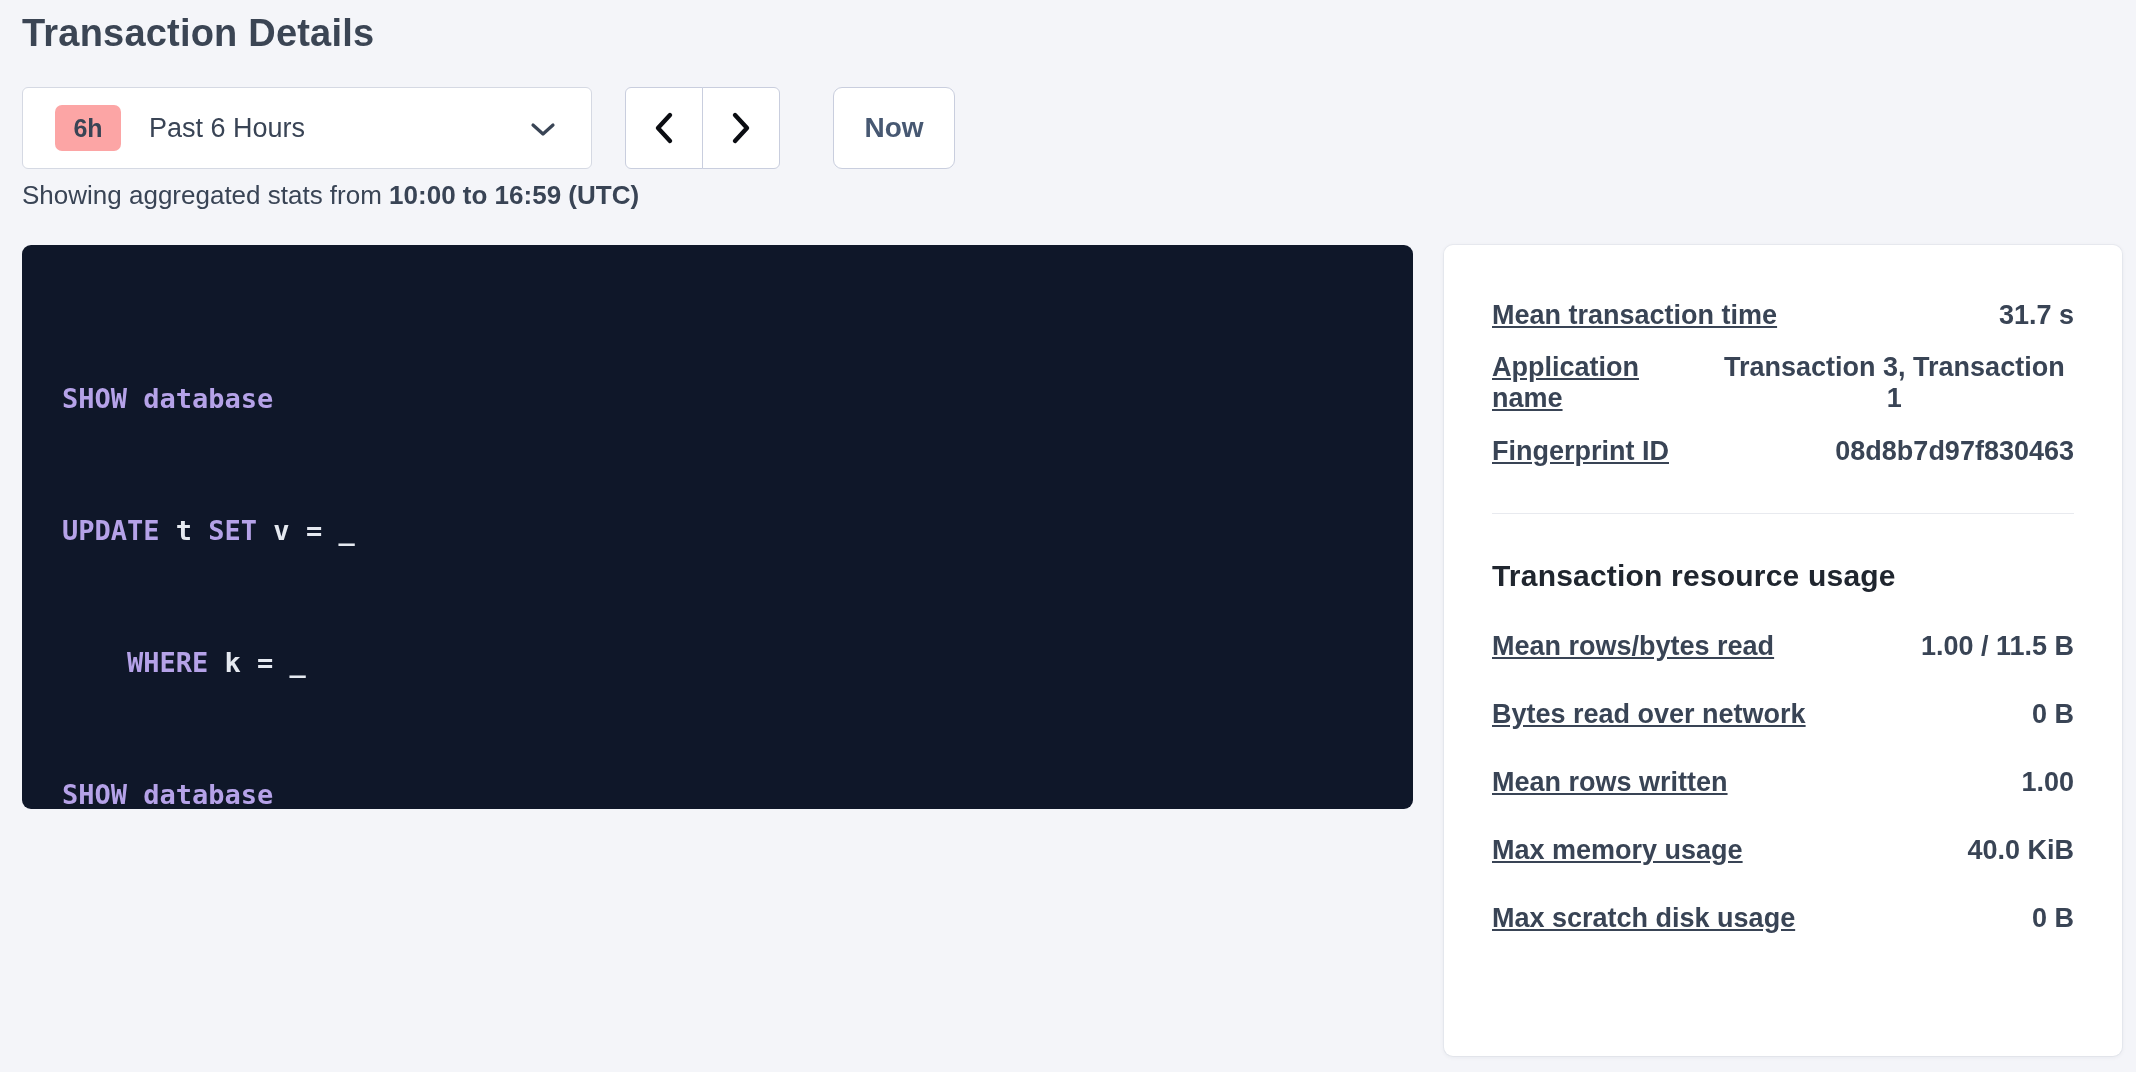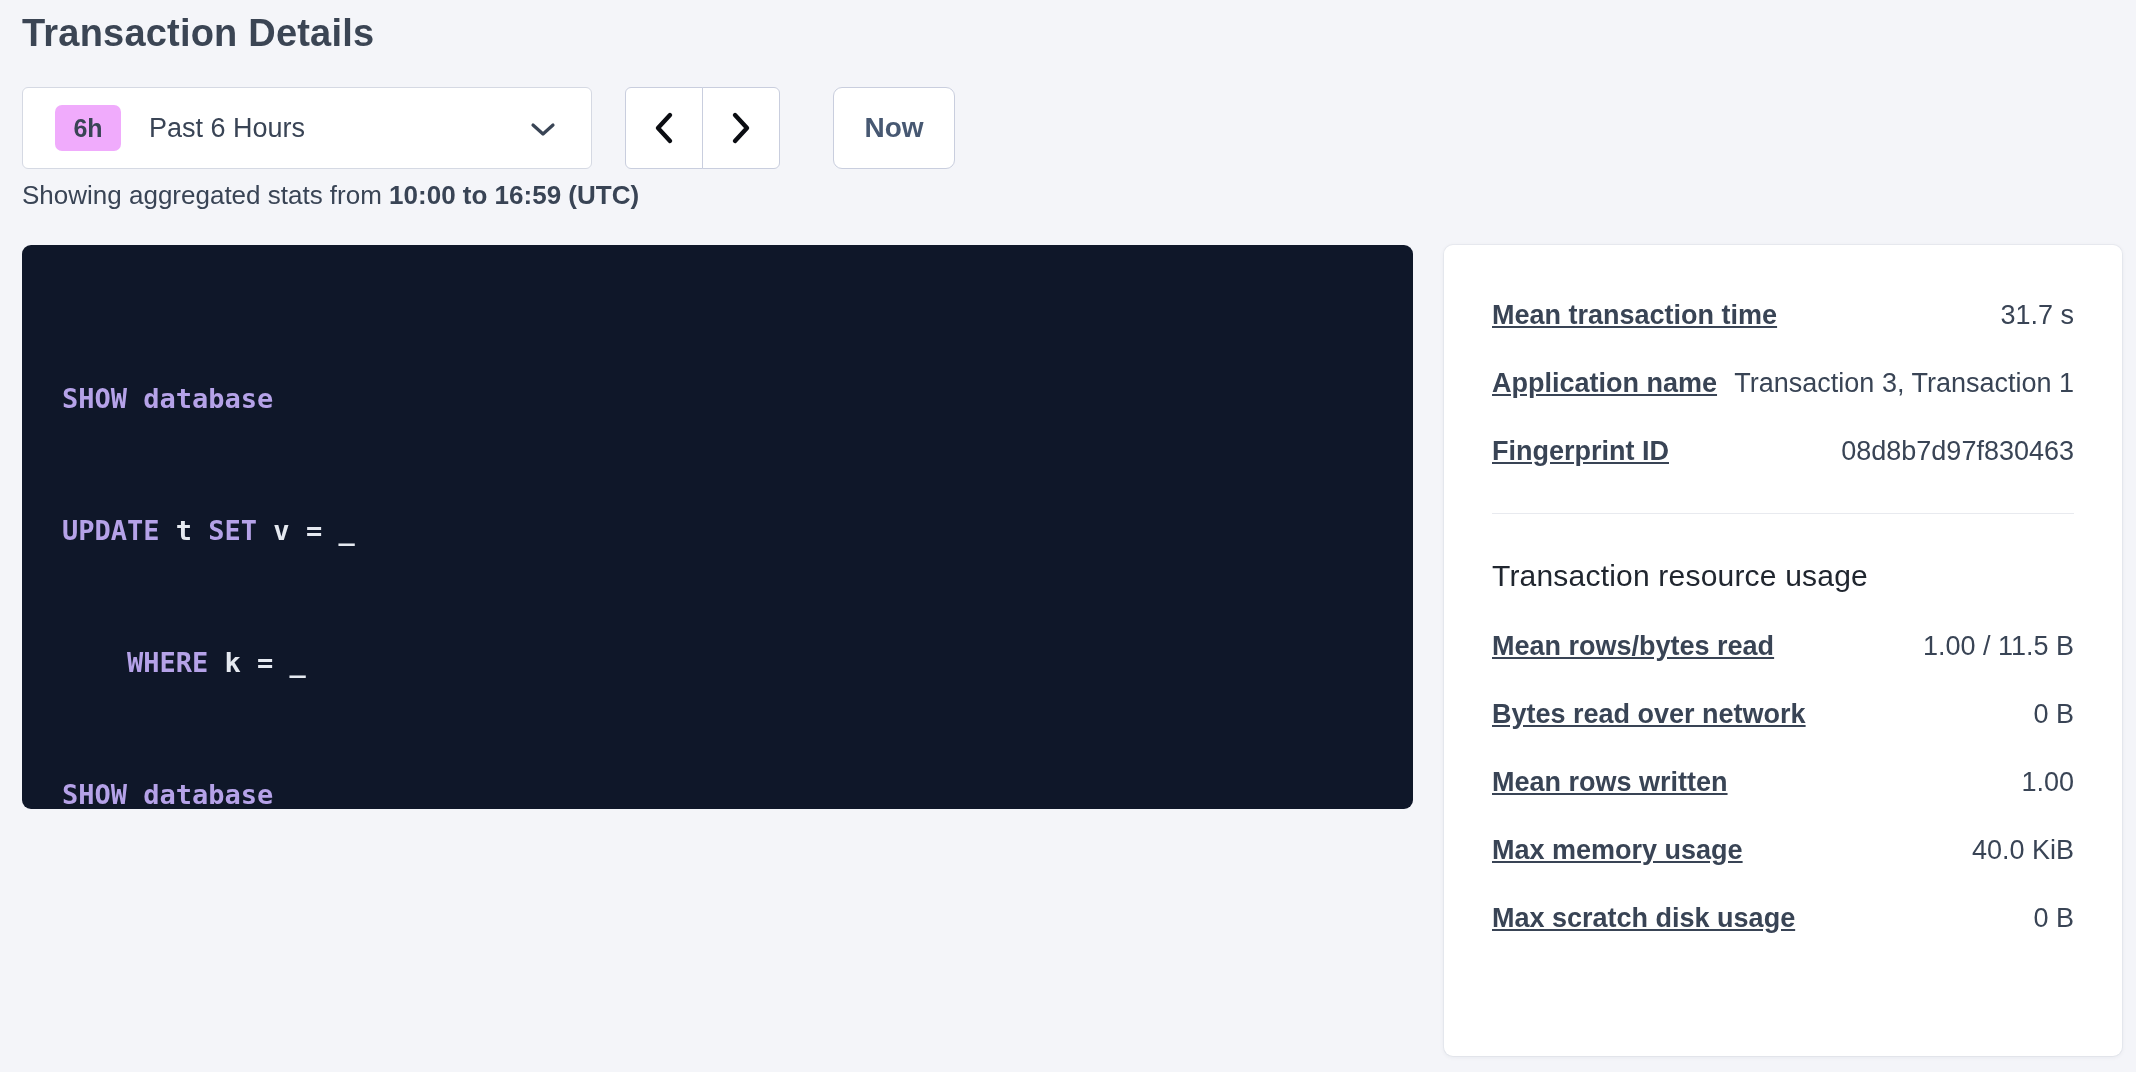--- a/index.html
+++ b/index.html
@@ -24,21 +24,21 @@
     width: 570px; height: 82px;
     background: #ffffff;
     border: 1px solid #d5d9e3;
     border-radius: 6px;
     display: flex; align-items: center;
     cursor: pointer;
   }
   .range-badge {
     margin-left: 32px;
     height: 46px; min-width: 66px; padding: 0 16px;
-    background: #f0abfc; border-radius: 7px;
+    background: #fca5a5; border-radius: 7px;
     display: flex; align-items: center; justify-content: center;
     font-size: 25px; font-weight: 700; color: #394455;
   }
   .range-label { margin-left: 28px; font-size: 27px; color: #394455; }
   .dd-chevron { position: absolute; right: 34px; top: 33px; }
 
   .arrow-group { position: absolute; left: 625px; top: 87px; display: flex; }
   .arrow-btn {
     width: 78px; height: 82px;
     background: #ffffff; border: 1px solid #c9cede;
@@ -84,28 +84,28 @@
     background: #ffffff; border-radius: 9px;
     box-shadow: 0 0 0 1px rgba(30, 40, 70, 0.04), 0 1px 5px rgba(30, 40, 70, 0.07);
     padding: 36px 48px 0 48px;
   }
   .stat-row {
     height: 68px;
     display: flex; align-items: center; justify-content: space-between;
     font-size: 27px;
   }
   .stat-label { font-weight: 700; color: #394455; text-decoration: underline; }
-  .stat-value { font-weight: 400; color: #394455; text-align: left; }
+  .stat-value { font-weight: 700; color: #394455; text-align: center; }
   .panel-divider {
     border: none; border-top: 1px solid #e8eaef;
     margin: 28px 0 26px 0;
   }
   .resource-heading {
     height: 72px; display: flex; align-items: center;
-    font-size: 30px; font-weight: 400; color: #20262f;
+    font-size: 30px; font-weight: 700; color: #20262f;
     letter-spacing: 0.2px;
   }
 </style>
 </head>
 <body>
 
 <div class="page">
 
   <h1 class="page-title">Transaction Details</h1>
 

